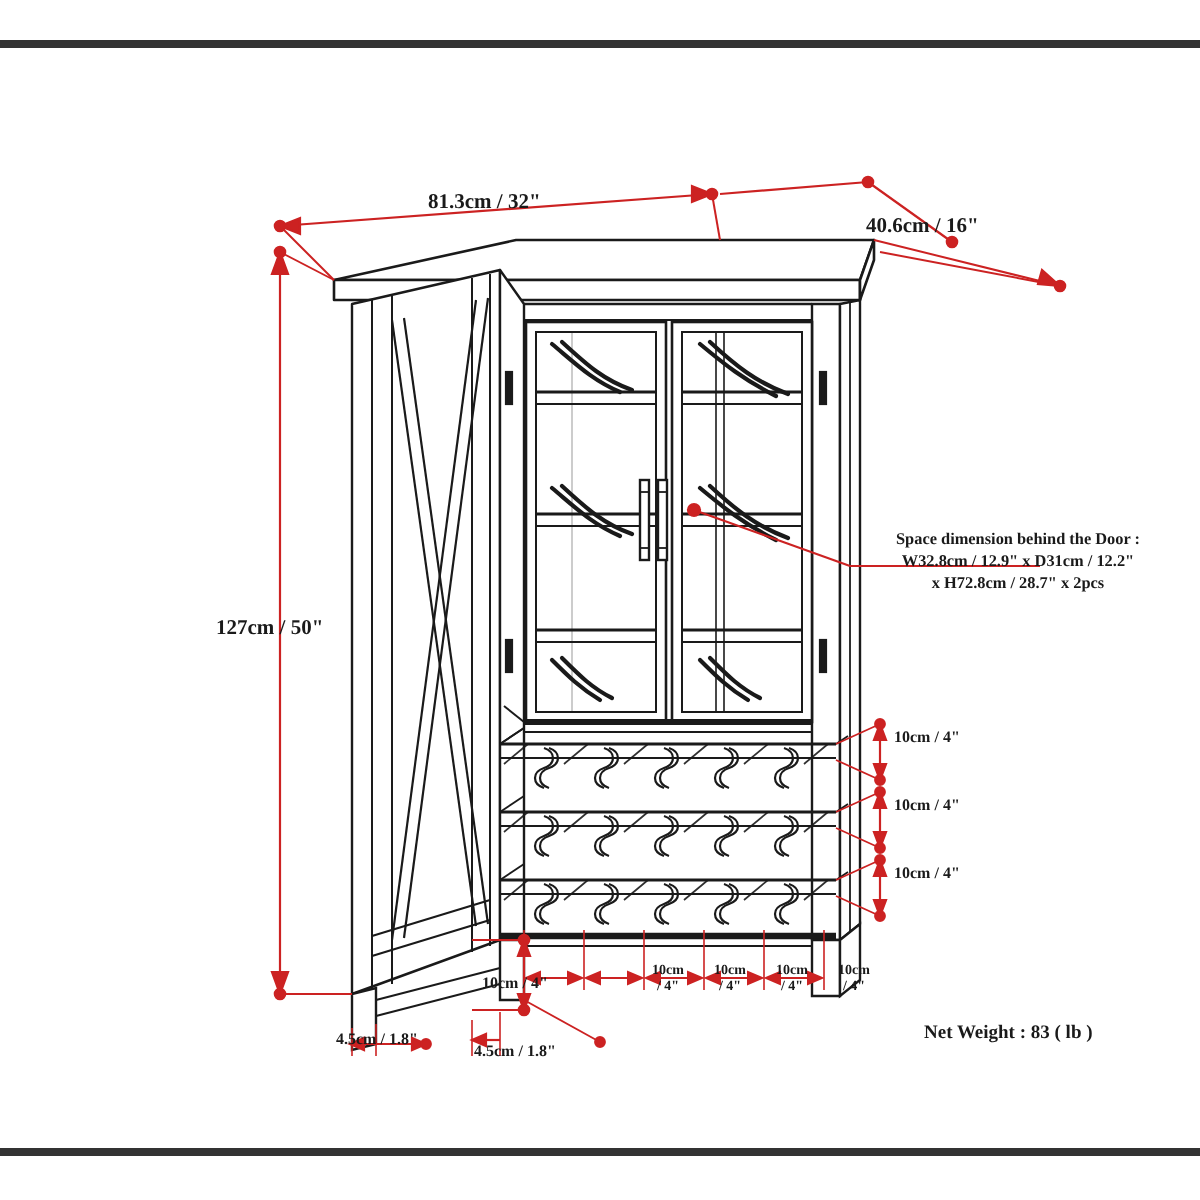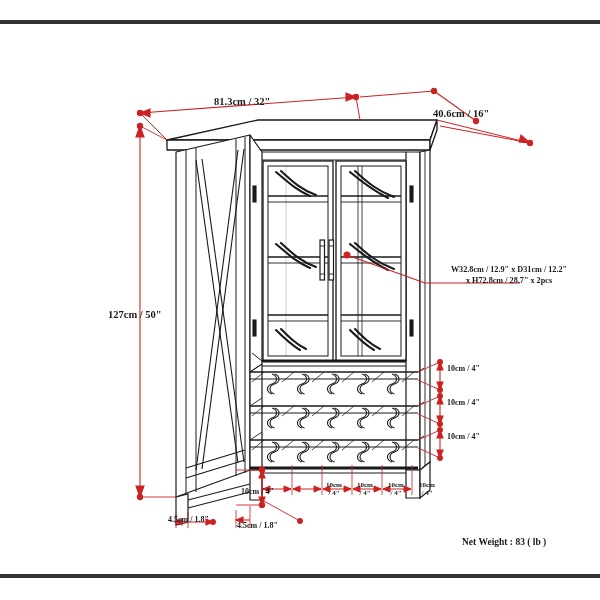--- a/index.html
+++ b/index.html
@@ -404,20 +404,21 @@
     </g>
   </svg>
 
   <div class="lbl lbl-dim" style="left:214px; top:96px;">81.3cm / 32"</div>
 
   <div class="lbl lbl-dim" style="left:433px; top:108px;">40.6cm / 16"</div>
 
   <div class="lbl lbl-dim" style="left:108px; top:309px;">127cm / 50"</div>
 
   <div class="lbl lbl-callout" style="left:424px; top:264px; width:170px;">
+    <div>Space dimension behind the Door  :</div>
     <div>W32.8cm / 12.9" x D31cm / 12.2"</div>
     <div>x H72.8cm / 28.7" x 2pcs</div>
   </div>
 
   <div class="lbl lbl-small" style="left:447px; top:365px;">10cm / 4"</div>
   <div class="lbl lbl-small" style="left:447px; top:399px;">10cm / 4"</div>
   <div class="lbl lbl-small" style="left:447px; top:433px;">10cm / 4"</div>
 
   <div class="lbl lbl-small" style="left:241px; top:488px;">10cm / 4"</div>
 
@@ -434,15 +435,15 @@
     <div>/ 4"</div>
   </div>
   <div class="lbl lbl-tiny" style="left:386px; top:482px; width:26px;">
     <div>10cm</div>
     <div>/ 4"</div>
   </div>
 
   <div class="lbl lbl-small" style="left:168px; top:516px;">4.5cm / 1.8"</div>
   <div class="lbl lbl-small" style="left:237px; top:522px;">4.5cm / 1.8"</div>
 
-  <div class="lbl lbl-weight" style="left:462px; top:538px;">Net Weight : 83 ( lb )</div>
+  <div class="lbl lbl-weight" style="left:462px; top:513px;">Net Weight : 83 ( lb )</div>
 
 </div>
 
 </body></html>

